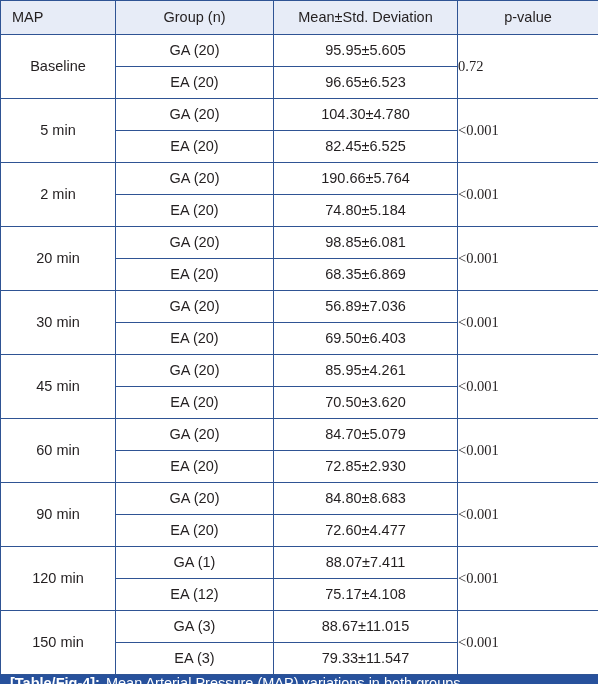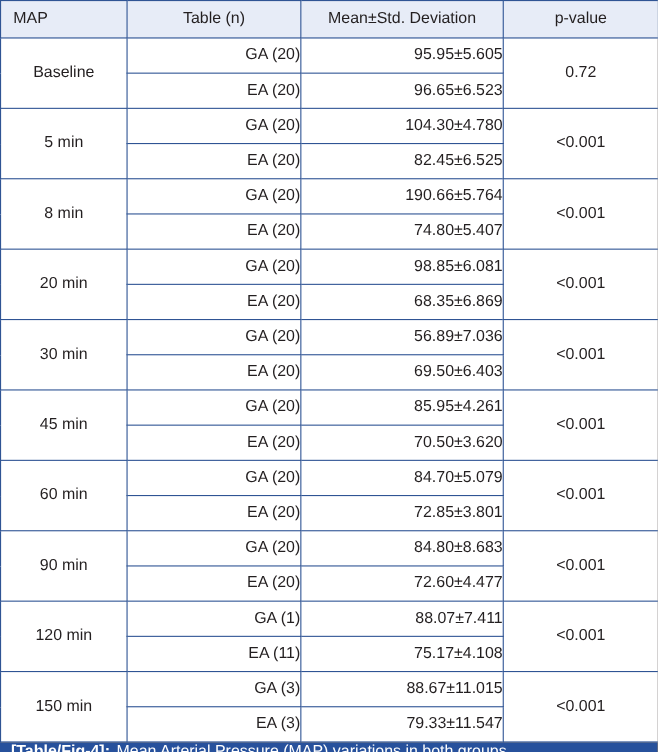--- a/index.html
+++ b/index.html
@@ -12,21 +12,21 @@
     height: 684px;
     font-family: "Liberation Sans", sans-serif;
     overflow: hidden;
   }
   #table-figure {
     width: 598px;
     height: 684px;
     box-sizing: border-box;
     display: flex;
     flex-direction: column;
-    background: #a16207;
+    background: #15803d;
   }
   table.map-table {
     width: 598px;
     border-collapse: collapse;
     table-layout: fixed;
     background: #ffffff;
   }
   table.map-table col.c-map      { width: 115px; }
   table.map-table col.c-group    { width: 158px; }
   table.map-table col.c-mean     { width: 184px; }
@@ -54,27 +54,28 @@
     padding-left: 11px;
   }
   td.map-cell {
     text-align: center;
     padding-left: 11px;
     vertical-align: middle;
     height: 62px;
   }
   td.group-cell,
   td.mean-cell {
-    text-align: right;
+    text-align: center;
     vertical-align: middle;
     height: 31px;
   }
   td.pvalue-cell {
-    text-align: center;
+    text-align: left;
     vertical-align: middle;
+    font-family: Liberation Serif, serif;
   }
   .caption-bar {
     width: 598px;
     height: 31px;
     box-sizing: border-box;
     background: #27519c;
     color: #ffffff;
     display: flex;
     align-items: center;
     padding-left: 10px;
@@ -97,21 +98,21 @@
   <table class="map-table">
     <colgroup>
       <col class="c-map">
       <col class="c-group">
       <col class="c-mean">
       <col class="c-pvalue">
     </colgroup>
     <thead>
       <tr>
         <th class="h-map">MAP</th>
-        <th>Table (n)</th>
+        <th>Group (n)</th>
         <th>Mean±Std. Deviation</th>
         <th>p-value</th>
       </tr>
     </thead>
     <tbody id="table-body">
         <tr>
           <td class="map-cell" rowspan="2">Baseline</td>
           <td class="group-cell">GA (20)</td>
           <td class="mean-cell">95.95±5.605</td>
           <td class="pvalue-cell" rowspan="2">0.72</td>
@@ -124,28 +125,28 @@
           <td class="map-cell" rowspan="2">5 min</td>
           <td class="group-cell">GA (20)</td>
           <td class="mean-cell">104.30±4.780</td>
           <td class="pvalue-cell" rowspan="2">&lt;0.001</td>
         </tr>
         <tr>
           <td class="group-cell">EA (20)</td>
           <td class="mean-cell">82.45±6.525</td>
         </tr>
         <tr>
-          <td class="map-cell" rowspan="2">8 min</td>
+          <td class="map-cell" rowspan="2">2 min</td>
           <td class="group-cell">GA (20)</td>
           <td class="mean-cell">190.66±5.764</td>
           <td class="pvalue-cell" rowspan="2">&lt;0.001</td>
         </tr>
         <tr>
           <td class="group-cell">EA (20)</td>
-          <td class="mean-cell">74.80±5.407</td>
+          <td class="mean-cell">74.80±5.184</td>
         </tr>
         <tr>
           <td class="map-cell" rowspan="2">20 min</td>
           <td class="group-cell">GA (20)</td>
           <td class="mean-cell">98.85±6.081</td>
           <td class="pvalue-cell" rowspan="2">&lt;0.001</td>
         </tr>
         <tr>
           <td class="group-cell">EA (20)</td>
           <td class="mean-cell">68.35±6.869</td>
@@ -171,40 +172,40 @@
           <td class="mean-cell">70.50±3.620</td>
         </tr>
         <tr>
           <td class="map-cell" rowspan="2">60 min</td>
           <td class="group-cell">GA (20)</td>
           <td class="mean-cell">84.70±5.079</td>
           <td class="pvalue-cell" rowspan="2">&lt;0.001</td>
         </tr>
         <tr>
           <td class="group-cell">EA (20)</td>
-          <td class="mean-cell">72.85±3.801</td>
+          <td class="mean-cell">72.85±2.930</td>
         </tr>
         <tr>
           <td class="map-cell" rowspan="2">90 min</td>
           <td class="group-cell">GA (20)</td>
           <td class="mean-cell">84.80±8.683</td>
           <td class="pvalue-cell" rowspan="2">&lt;0.001</td>
         </tr>
         <tr>
           <td class="group-cell">EA (20)</td>
           <td class="mean-cell">72.60±4.477</td>
         </tr>
         <tr>
           <td class="map-cell" rowspan="2">120 min</td>
           <td class="group-cell">GA (1)</td>
           <td class="mean-cell">88.07±7.411</td>
           <td class="pvalue-cell" rowspan="2">&lt;0.001</td>
         </tr>
         <tr>
-          <td class="group-cell">EA (11)</td>
+          <td class="group-cell">EA (12)</td>
           <td class="mean-cell">75.17±4.108</td>
         </tr>
         <tr>
           <td class="map-cell" rowspan="2">150 min</td>
           <td class="group-cell">GA (3)</td>
           <td class="mean-cell">88.67±11.015</td>
           <td class="pvalue-cell" rowspan="2">&lt;0.001</td>
         </tr>
         <tr>
           <td class="group-cell">EA (3)</td>

